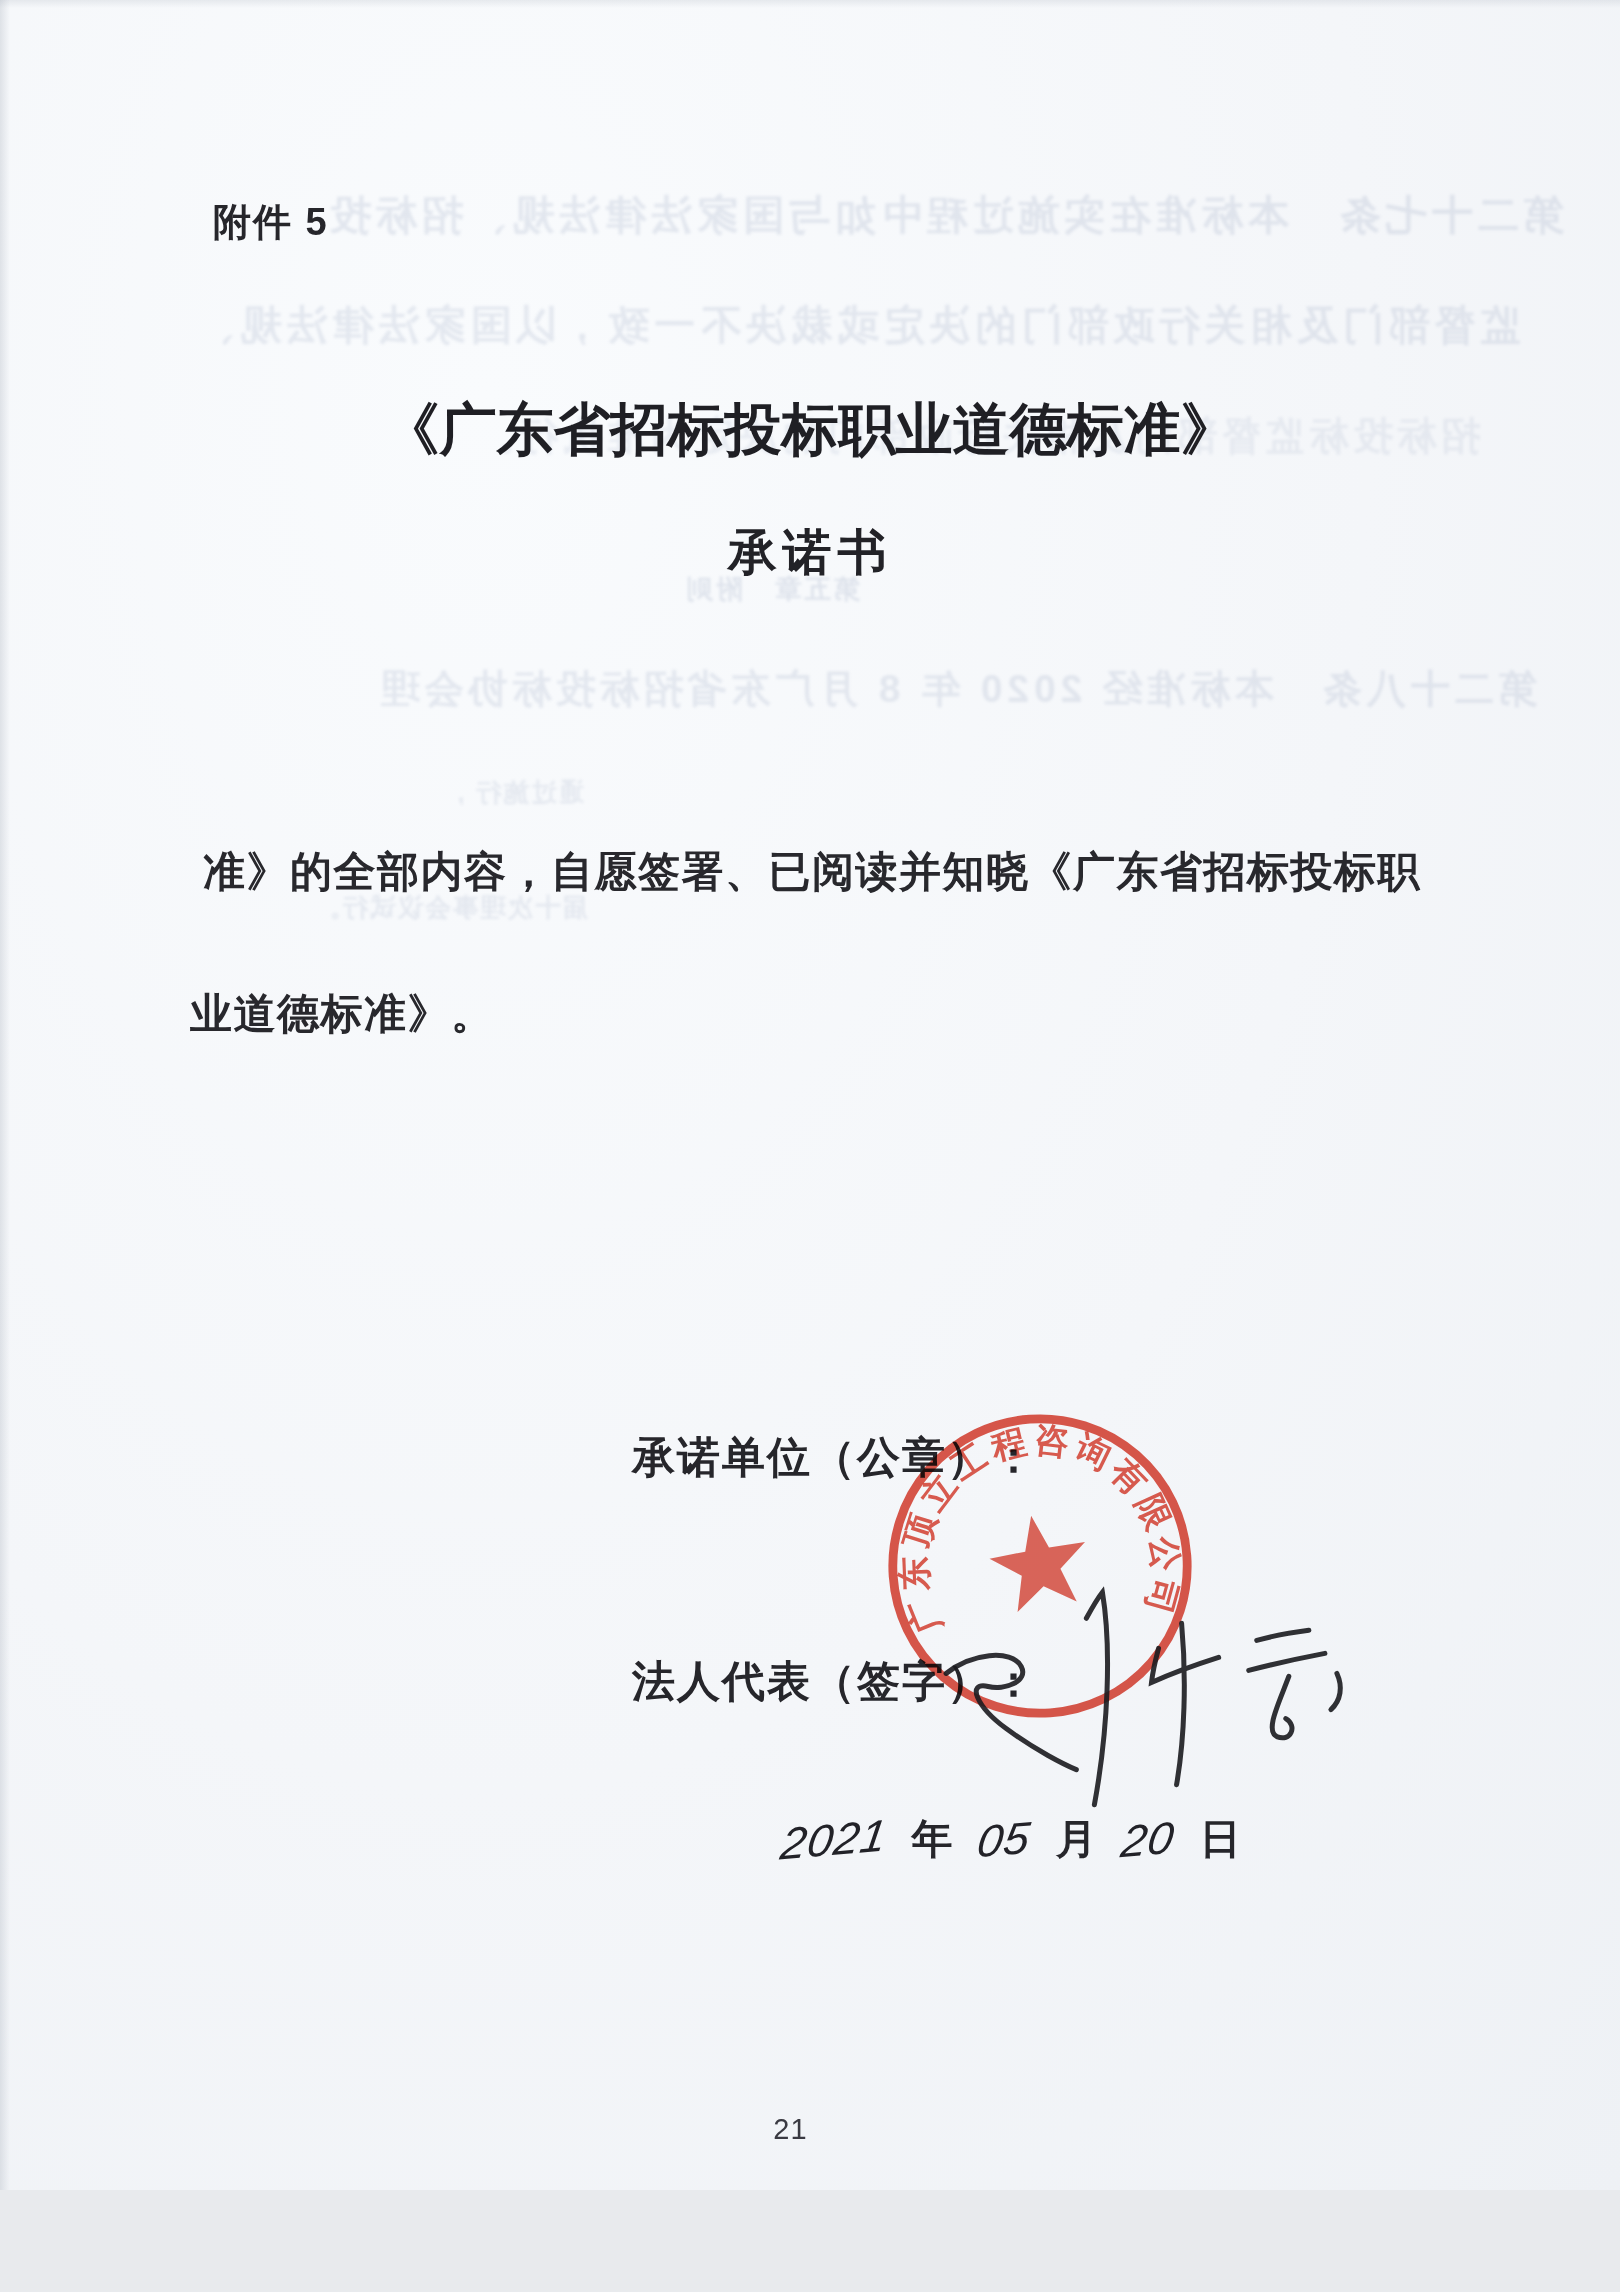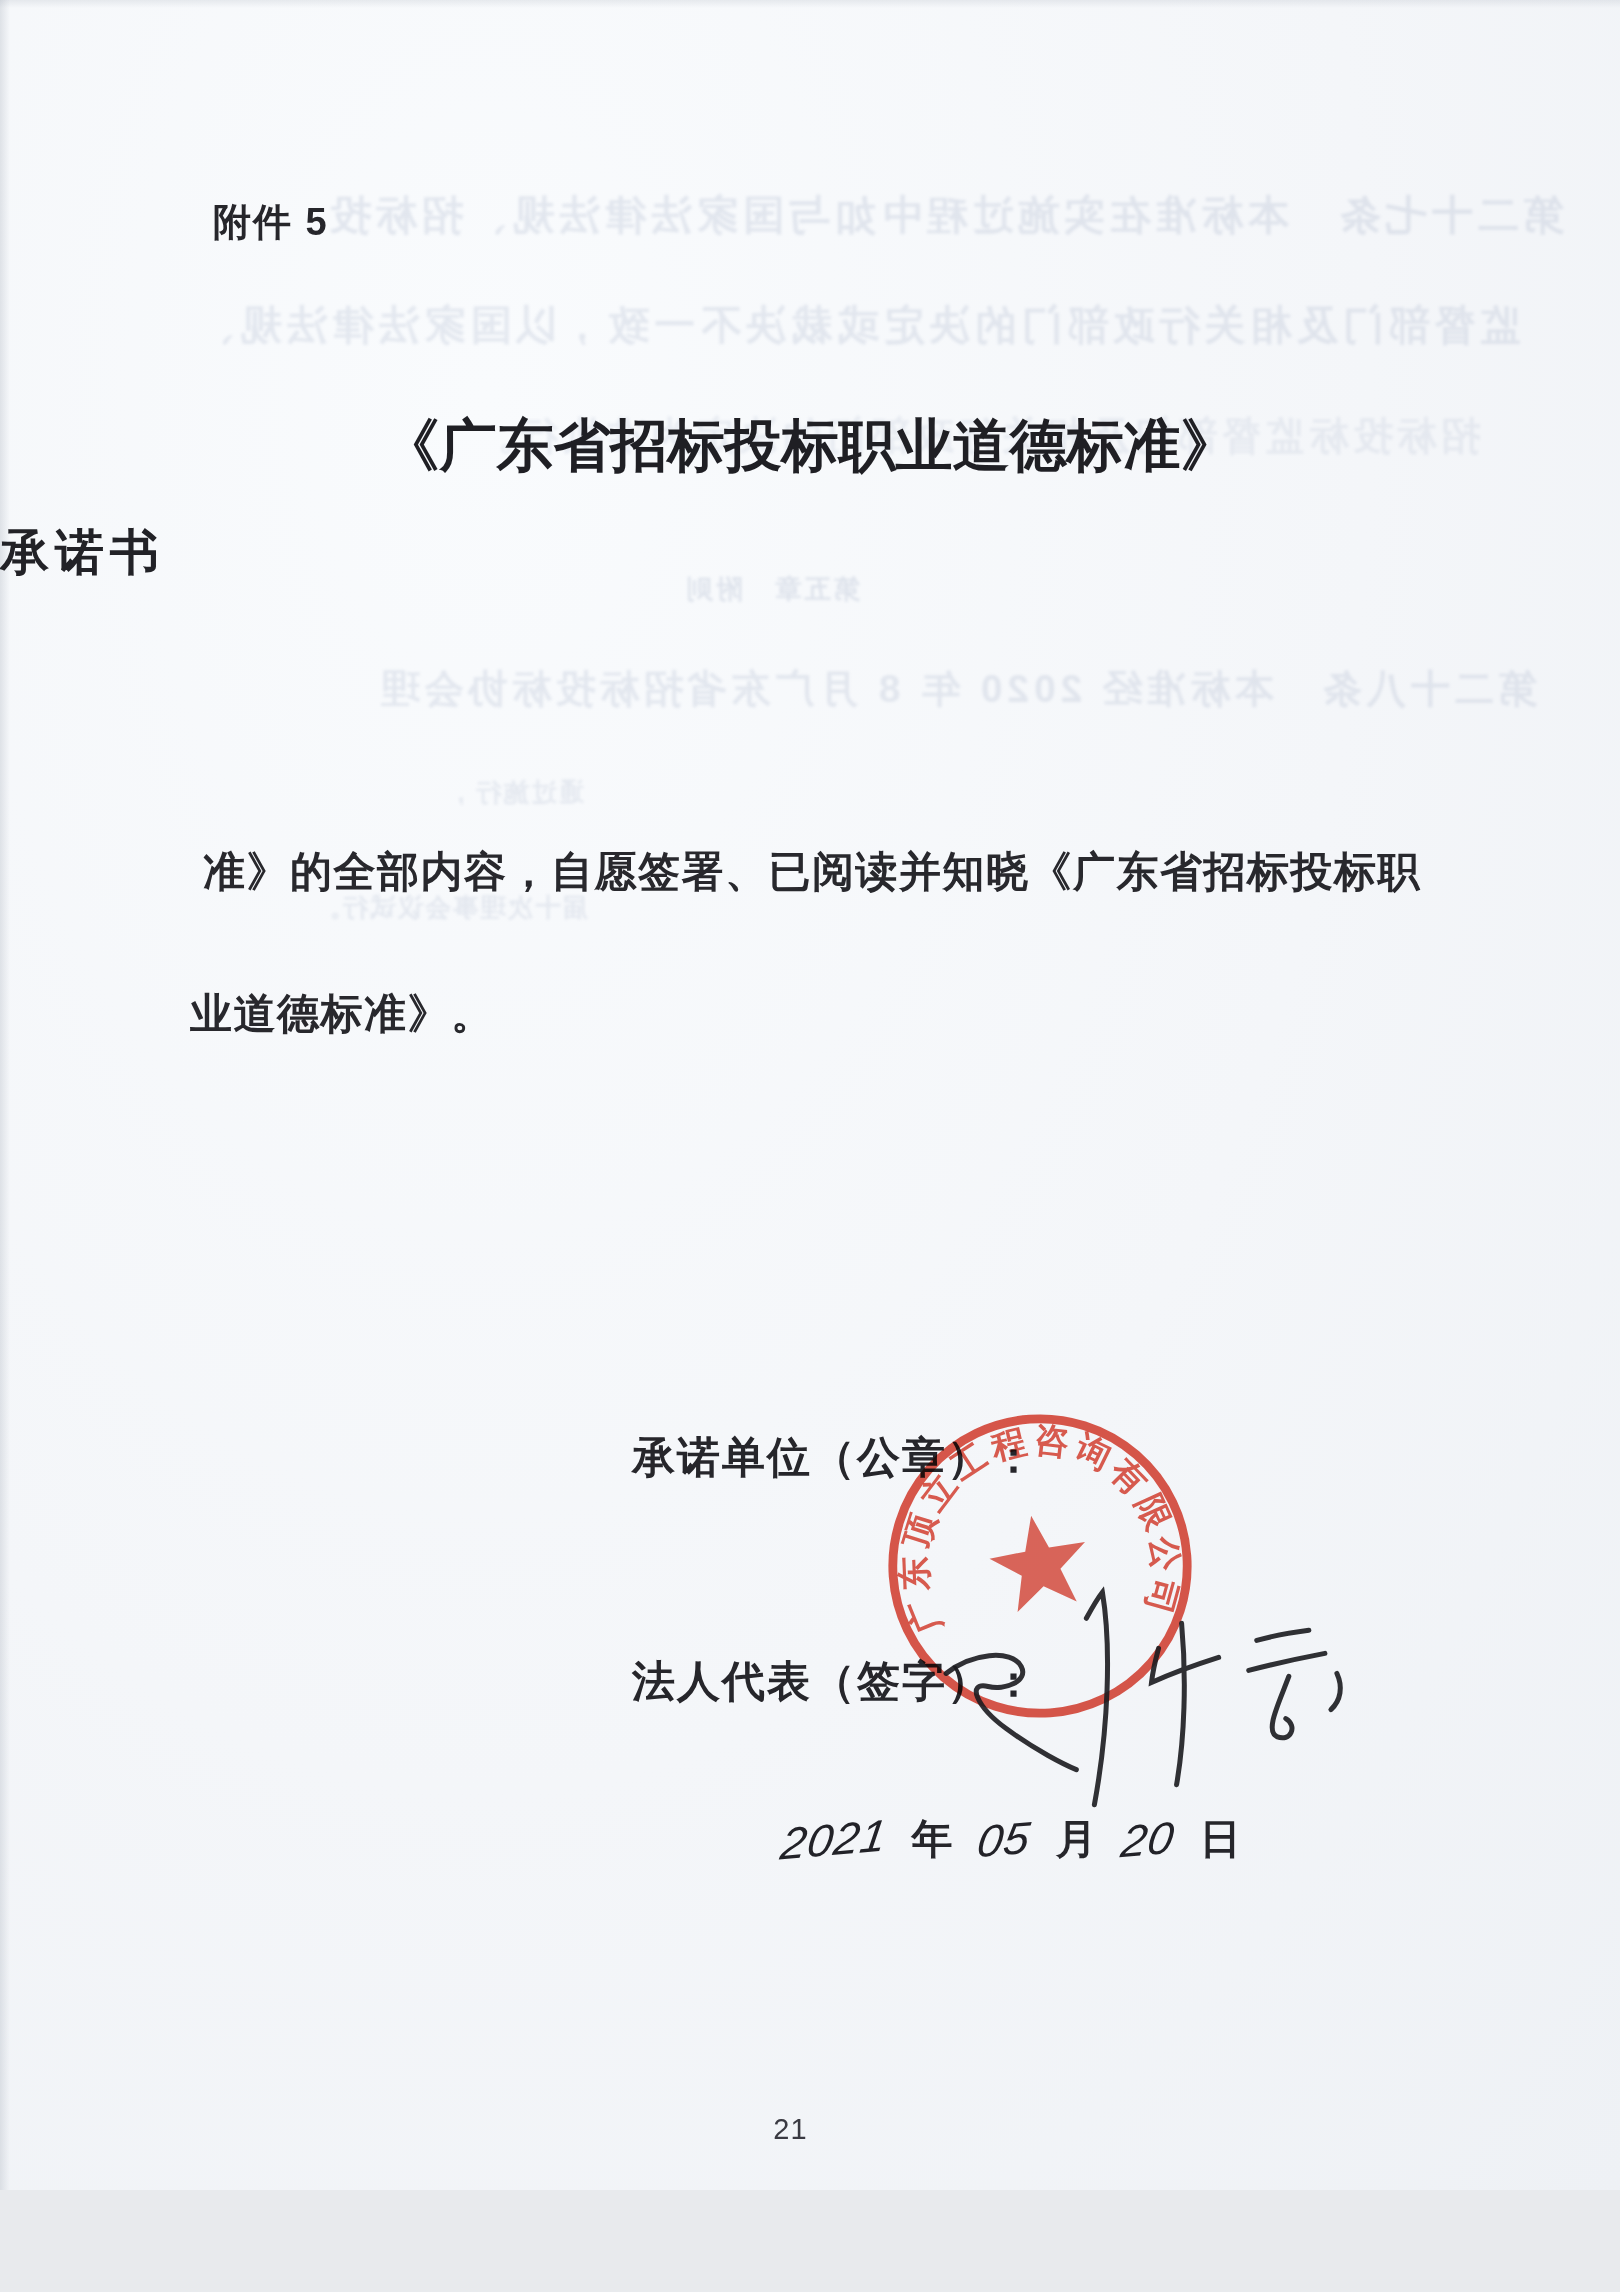--- a/index.html
+++ b/index.html
@@ -33,23 +33,23 @@
   .bl1{left:280px;top:188px;width:1284px;font-size:41px;opacity:.15;}
   .bl2{left:129px;top:298px;width:1392px;font-size:41px;opacity:.14;}
   .bl3{left:333px;top:409px;width:1147px;font-size:39px;opacity:.10;}
   .bl4{left:674px;top:571px;width:186px;font-size:26.5px;opacity:.17;letter-spacing:2.9px;}
   .bl5{left:165px;top:662px;width:1372px;font-size:39px;opacity:.14;}
   .bl6{left:412px;top:775px;width:172px;font-size:25.5px;opacity:.13;letter-spacing:2px;}
   .bl7{left:328px;top:890px;width:260px;font-size:25.5px;opacity:.13;letter-spacing:2px;}
 
   
   .attachment{position:absolute;left:213px;top:197px;font-size:38px;font-weight:bold;z-index:2;letter-spacing:2px;}
-  .doc-title{position:absolute;left:0;top:408px;width:100%;text-align:center;
+  .doc-title{position:absolute;left:0;top:392px;width:100%;text-align:center;
     font-size:57px;font-weight:bold;color:#1f1f24;letter-spacing:0px;z-index:2;white-space:nowrap;}
-  .doc-subtitle{position:absolute;left:0;top:520px;width:100%;
+  .doc-subtitle{position:absolute;left:0;top:520px;width:100%;text-align:center;
     font-size:49px;font-weight:bold;color:#222227;letter-spacing:5.9px;z-index:2;}
   .body-line{position:absolute;font-size:42px;font-weight:bold;color:#28282d;
     letter-spacing:1.5px;white-space:nowrap;z-index:2;}
   .body-l1{left:286px;top:703px;}
   .body-l2{left:203px;top:844px;}
   .body-l3{left:190px;top:986px;text-align:right;}
 
   .sign-label{position:absolute;font-size:43px;font-weight:bold;color:#26262b;
     letter-spacing:2px;white-space:nowrap;z-index:2;}
   .unit-label{left:632px;top:1429px;}

